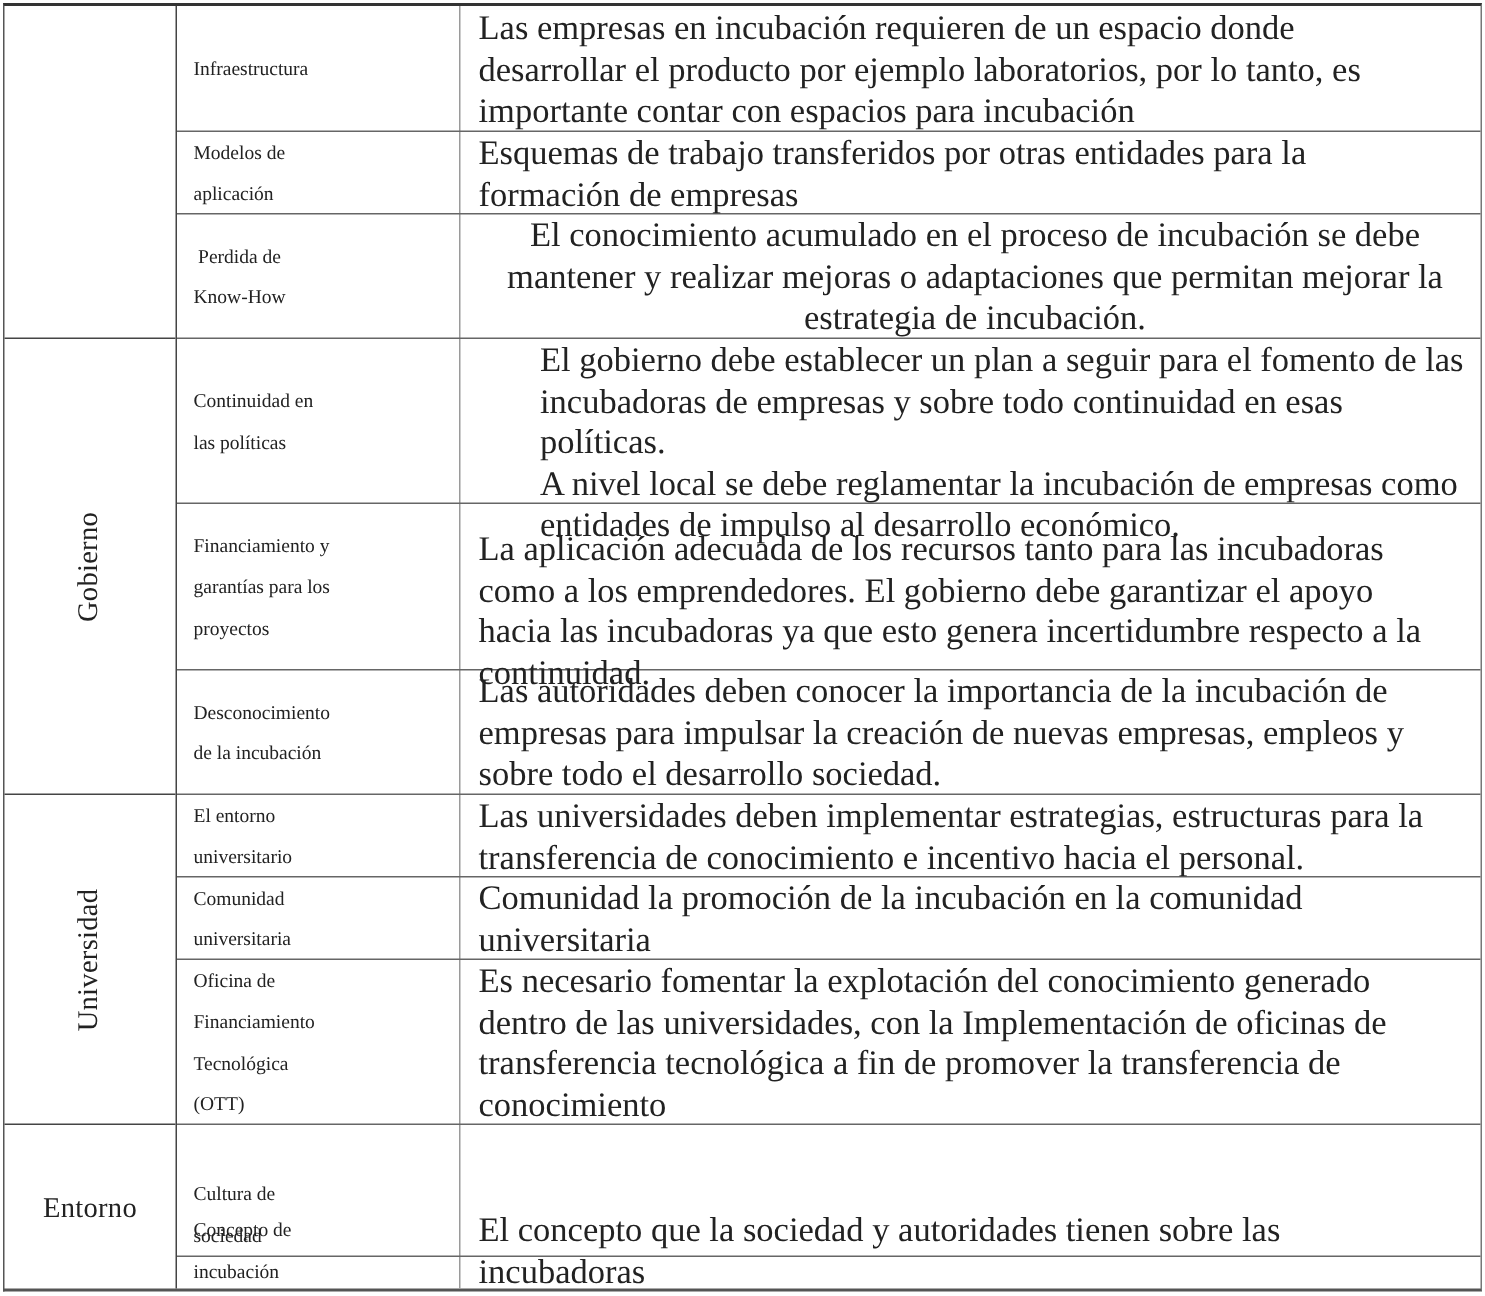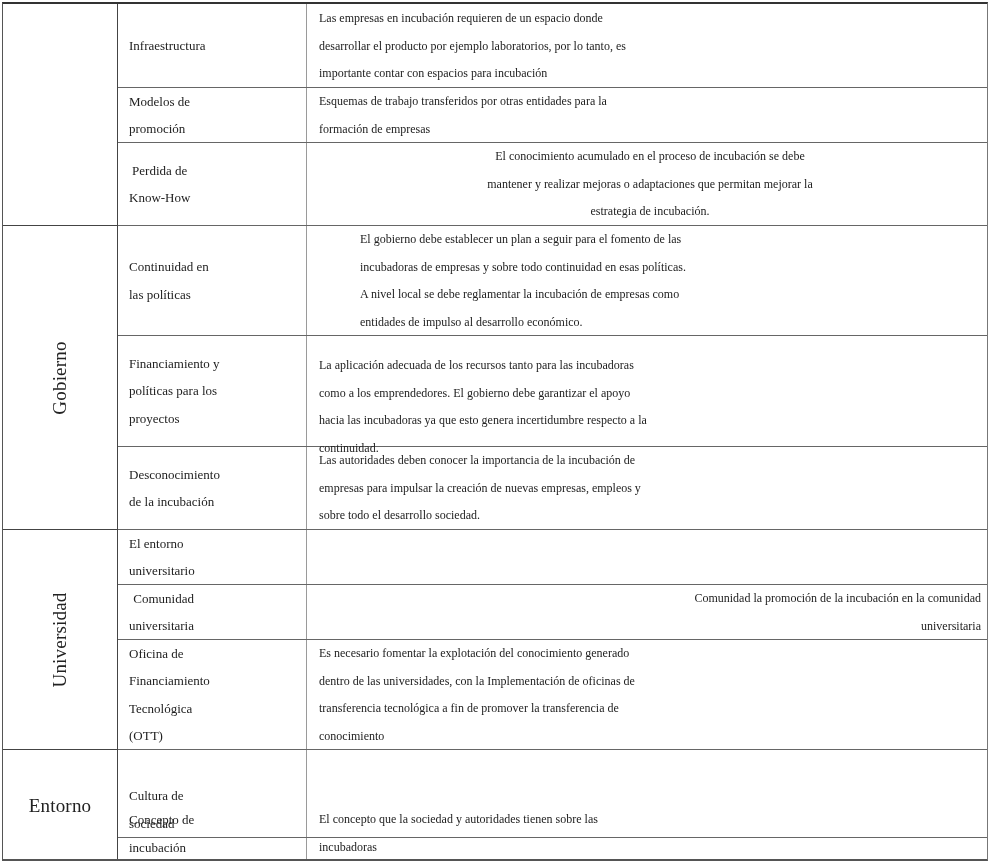--- a/index.html
+++ b/index.html
@@ -80,21 +80,21 @@
       align-items: center;
       font-size: 13px;
       line-height: 27.5px;
       white-space: pre-line;
     }
     .desc {
       position: absolute;
       left: 201px;
       right: 6px;
       top: 0;
-      font-size: 12px;
+      font-size: 23px;
       line-height: 27.5px;
       white-space: pre-line;
     }
   </style>
 </head>
 <body>
 
 <div class="tbl">
 
   <div class="group" style="top:0;height:222px;">
@@ -114,21 +114,21 @@
   <div class="vline2"></div>
 
   <div class="row" style="top:0;height:84px;">
     <div class="factor">Infraestructura</div>
     <div class="desc" style="top:1px;">Las empresas en incubación requieren de un espacio donde
 desarrollar el producto por ejemplo laboratorios, por lo tanto, es
 importante contar con espacios para incubación</div>
   </div>
   <div class="row" style="top:84px;height:55px;">
     <div class="factor">Modelos de
-promoción</div>
+aplicación</div>
     <div class="desc" style="top:0;">Esquemas de trabajo transferidos por otras entidades para la
 formación de empresas</div>
   </div>
   <div class="row" style="top:139px;height:83px;text-align:center;">
     <div class="factor">Perdida de
 Know-How</div>
     <div class="desc" style="top:0;">El conocimiento acumulado en el proceso de incubación se debe
 mantener y realizar mejoras o adaptaciones que permitan mejorar la
 estrategia de incubación.</div>
   </div>
@@ -136,40 +136,42 @@
   <div class="row" style="top:222px;height:110px;">
     <div class="factor">Continuidad en
 las políticas</div>
     <div class="desc" style="top:0;margin-left:41px;">El gobierno debe establecer un plan a seguir para el fomento de las
 incubadoras de empresas y sobre todo continuidad en esas políticas.
 A nivel local se debe reglamentar la incubación de empresas como
 entidades de impulso al desarrollo económico.</div>
   </div>
   <div class="row" style="top:332px;height:111px;">
     <div class="factor">Financiamiento y
-políticas para los
+garantías para los
 proyectos</div>
     <div class="desc" style="top:16px;">La aplicación adecuada de los recursos tanto para las incubadoras
 como a los emprendedores. El gobierno debe garantizar el apoyo
 hacia las incubadoras ya que esto genera incertidumbre respecto a la
 continuidad.</div>
   </div>
   <div class="row" style="top:443px;height:83px;">
     <div class="factor">Desconocimiento
 de la incubación</div>
     <div class="desc" style="top:0;">Las autoridades deben conocer la importancia de la incubación de
 empresas para impulsar la creación de nuevas empresas, empleos y
 sobre todo el desarrollo sociedad.</div>
   </div>
 
   <div class="row" style="top:526px;height:55px;text-decoration:underline;">
     <div class="factor">El entorno
 universitario</div>
+    <div class="desc" style="top:0;">Las universidades deben implementar estrategias, estructuras para la
+transferencia de conocimiento e incentivo hacia el personal.</div>
   </div>
-  <div class="row" style="top:581px;height:55px;text-align:right;">
+  <div class="row" style="top:581px;height:55px;">
     <div class="factor">Comunidad
 universitaria</div>
     <div class="desc" style="top:0;">Comunidad la promoción de la incubación en la comunidad
 universitaria</div>
   </div>
   <div class="row" style="top:636px;height:110px;">
     <div class="factor">Oficina de
 Financiamiento
 Tecnológica
 (OTT)</div>

